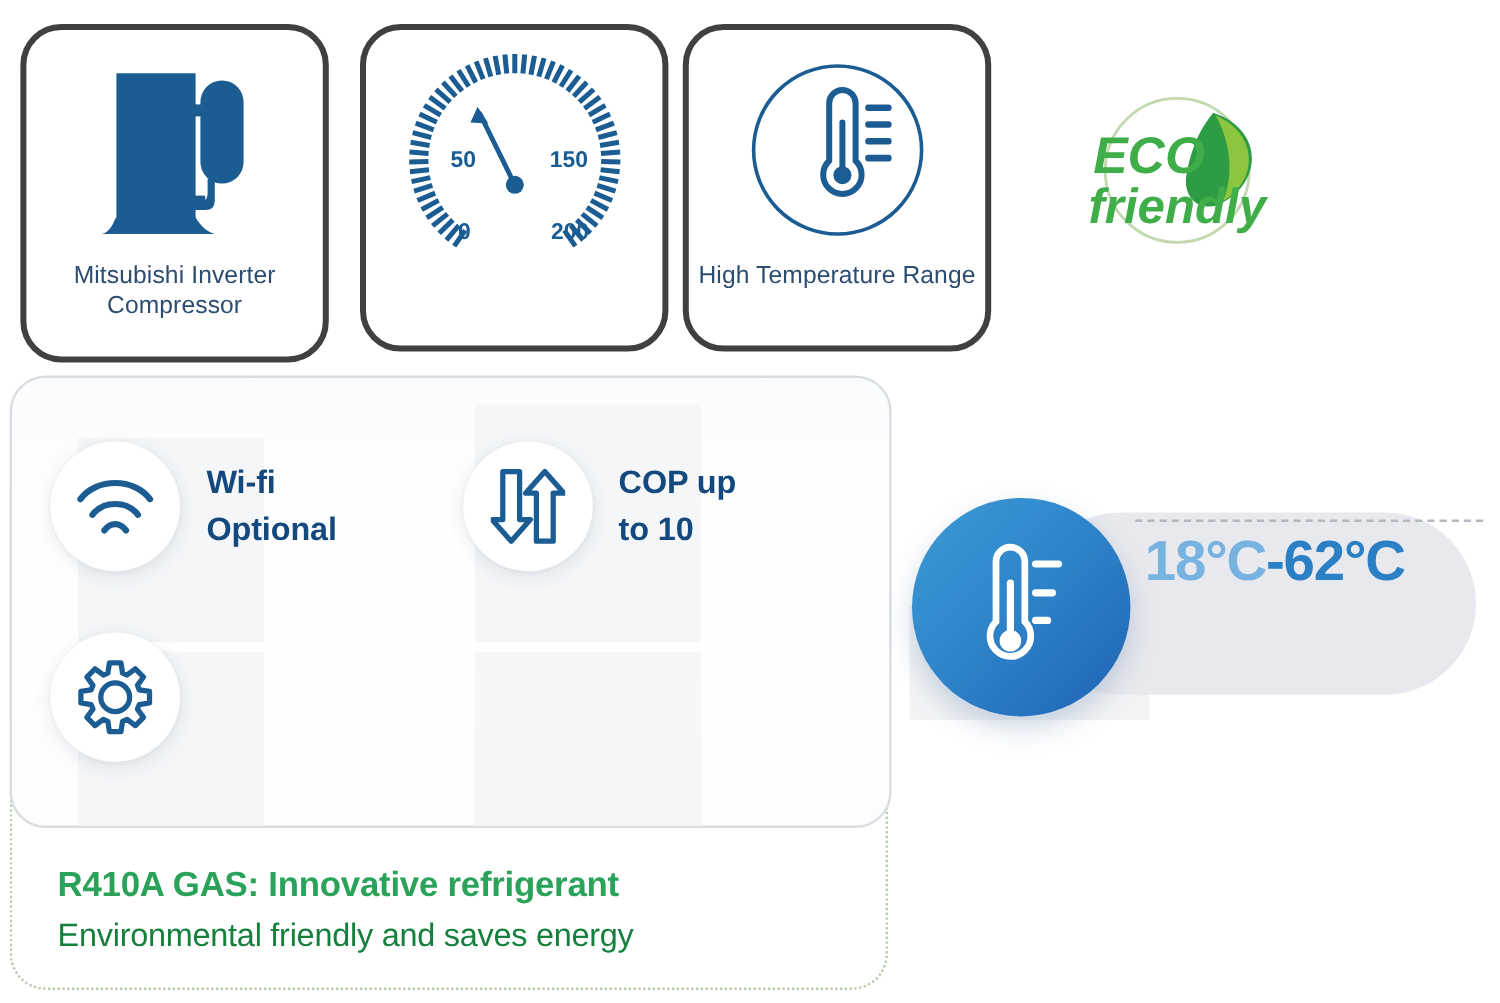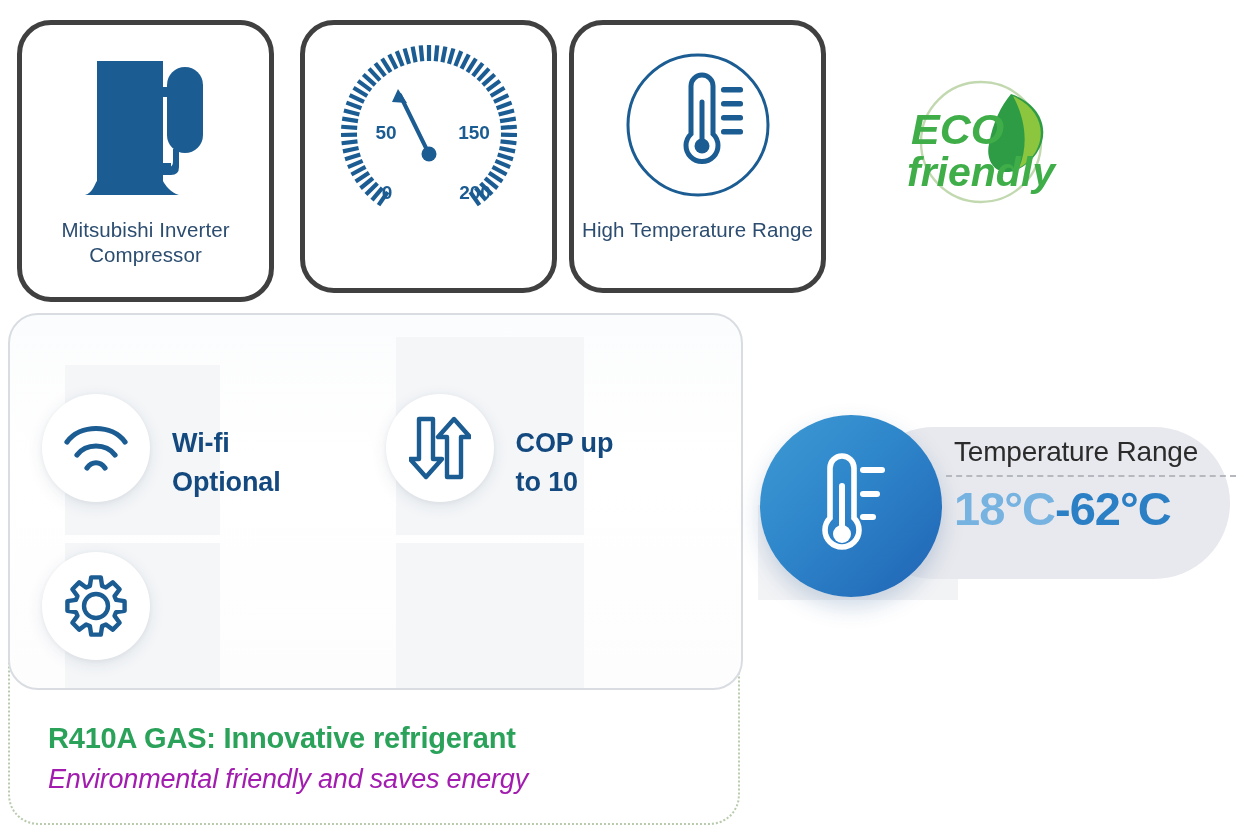--- a/index.html
+++ b/index.html
@@ -80,21 +80,21 @@
     position: absolute;
     inset: 0;
     display: grid;
     grid-template-columns: 1fr 1fr;
     grid-template-rows: 1fr 1fr;
     padding: 28px 18px 28px 26px;
     box-sizing: border-box;
   }
   .feat-item {
     display: flex;
-    align-items: flex-end;
+    align-items: center;
     gap: 22px;
     padding-left: 6px;
   }
   .feat-bubble {
     width: 108px;
     height: 108px;
     min-width: 108px;
     border-radius: 50%;
     background: #ffffff;
     box-shadow: 0 4px 16px rgba(40, 60, 90, 0.10),
@@ -133,25 +133,24 @@
     z-index: 3;
   }
   #refrigerant-title {
     color: #2aa25a;
     font-size: 29px;
     font-weight: bold;
     line-height: 41px;
     letter-spacing: -.2px;
   }
   #refrigerant-sub {
-    color: #a21caf;
+    color: #15803d;
     font-size: 27px;
     line-height: 41px;
     letter-spacing: -.2px;
-    font-style: italic;
   }
 
   
   #temp-widget {
     position: absolute;
     left: 758px;
     top: 415px;
     width: 472px;
     height: 176px;
   }
@@ -390,17 +389,16 @@
     <svg width="78" height="112" viewBox="0 0 78 112">
       <path d="M18 18 a12 12 0 0 1 24 0 v50 a17 17 0 1 1 -24 0 Z" fill="none" stroke="#ffffff" stroke-width="5.6"></path>
       <line x1="30" y1="36" x2="30" y2="76" stroke="#ffffff" stroke-width="6" stroke-linecap="round"></line>
       <circle cx="30" cy="84" r="9" fill="#ffffff"></circle>
       <rect x="48" y="17" width="25" height="6" rx="3" fill="#ffffff"></rect>
       <rect x="48" y="41" width="20" height="6" rx="3" fill="#ffffff"></rect>
       <rect x="48" y="64" width="16" height="6" rx="3" fill="#ffffff"></rect>
     </svg>
   </div>
   <div id="temp-texts">
-    <div id="temp-range-label">Temperature Range</div>
     <div id="temp-divider"></div>
     <div id="temp-value"><span class="temp-low">18°C</span><span class="temp-dash">-</span><span class="temp-high">62°C</span></div>
   </div>
 </div>
 
 </body></html>

